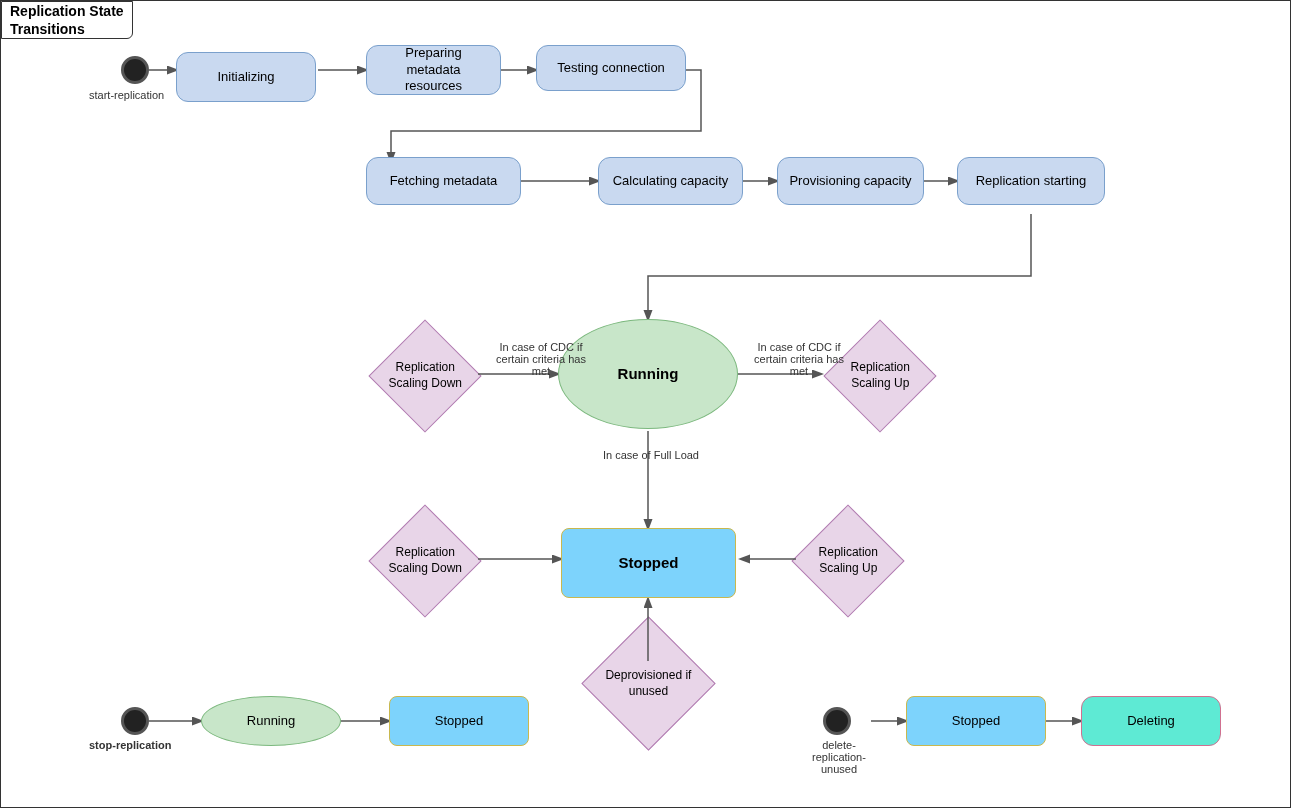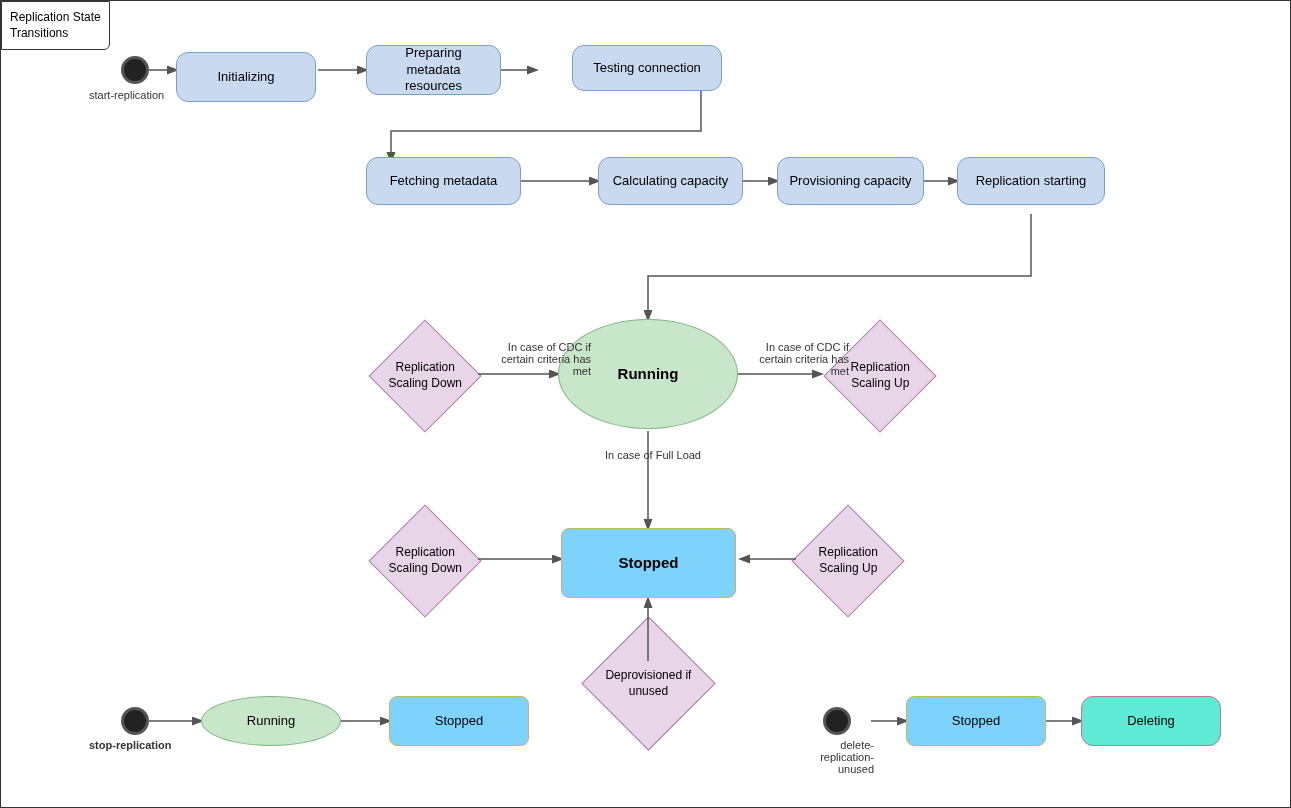--- a/index.html
+++ b/index.html
@@ -12,23 +12,23 @@
       overflow: hidden;
       position: relative;
       border: 1px solid #333;
     }
 
     #title-box {
       position: absolute;
       top: 0; left: 0;
       border: 1.5px solid #333;
       border-radius: 0 0 6px 0;
-      padding: 8px 8px;
-      font-size: 12px;
-      font-weight: normal;
+      padding: 0 8px;
+      font-size: 14px;
+      font-weight: bold;
       background: #fff;
       z-index: 10;
       line-height: 1.3;
     }
 
     .node-box {
       position: absolute;
       border-radius: 12px;
       display: flex;
       align-items: center;
@@ -84,21 +84,21 @@
       width: 28px;
       height: 28px;
       background: #222;
       border-radius: 50%;
       border: 3px solid #555;
     }
 
     .label-text {
       position: absolute;
       font-size: 11px;
-      text-align: right;
+      text-align: center;
       color: #333;
     }
 
     svg.arrows {
       position: absolute;
       top: 0; left: 0;
       width: 1291px;
       height: 808px;
       pointer-events: none;
       z-index: 1;
@@ -162,21 +162,21 @@
 
 <div class="node-box node-blue" style="left:175px; top:44px; width:140px; height:50px;margin-top:7px;">
   <span>Initializing</span>
 </div>
 
 <div class="node-box node-blue" style="left:365px; top:44px; width:135px; height:50px;">
   <span style="white-space:pre-line;">Preparing metadata
 resources</span>
 </div>
 
-<div class="node-box node-blue" style="left:535px; top:44px; width:150px; height:36px;margin-left:36px;">
+<div class="node-box node-blue" style="left:535px; top:44px; width:150px; height:36px;">
   <span>Testing connection</span>
 </div>
 
 <div class="node-box node-blue" style="left:365px; top:156px; width:155px; height:48px;">
   <span>Fetching metadata</span>
 </div>
 
 <div class="node-box node-blue" style="left:597px; top:156px; width:145px; height:48px;">
   <span>Calculating capacity</span>
 </div>

